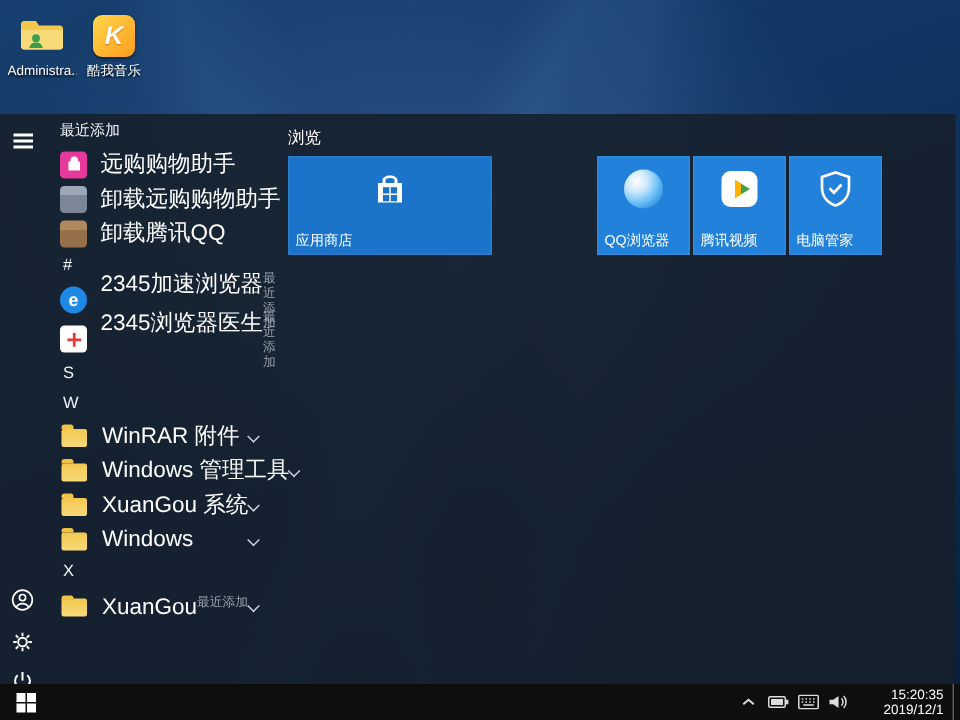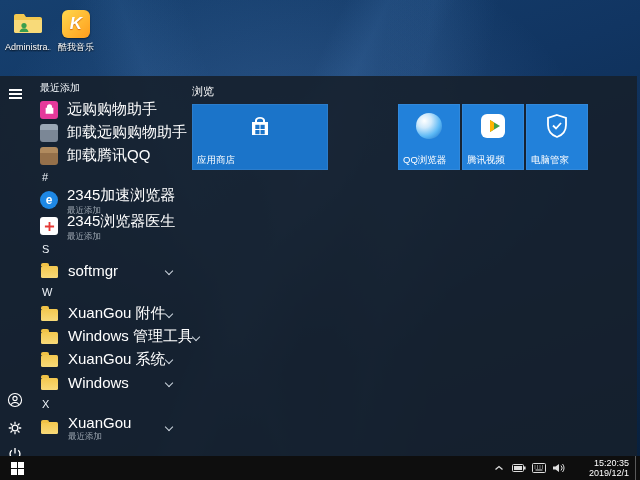--- a/index.html
+++ b/index.html
@@ -38,21 +38,21 @@
   .row.two{height:26px}
   .app-ic{width:18px;height:18px;flex:none;margin-right:9px;border-radius:3px;display:flex;align-items:center;justify-content:center}
   .ic-pink{background:#e5399b}
   .ic-box1{background:linear-gradient(#9aa7b5 0 35%,#7b8796 35%)}
   .ic-box2{background:linear-gradient(#b08a5e 0 35%,#95704a 35%)}
   .ic-e2345{background:#1e88e5;border-radius:50%}
   .ic-e2345::after{content:"e";color:#fff;font-size:12px;font-weight:bold;line-height:1}
   .ic-doc{background:#fff}
   .row-label{font-size:15px;white-space:nowrap}
   .row-sub{font-size:8.5px;color:#98a2ac;line-height:10px}
-  .two .col{display:flex;flex-direction:column;justify-content:center}
+  .two .col{display:flex;justify-content:center}
   .letter{height:20px;display:flex;align-items:center;font-size:11px;padding-left:4px;color:#eef3f8;cursor:pointer}
   .chev{width:6px;height:6px;border-right:1.5px solid #ccd5de;border-bottom:1.5px solid #ccd5de;transform:rotate(45deg);flex:none}
   .chev.right{margin-left:auto;margin-right:14px}
   .chev.inline{margin-left:8px;margin-top:-2px}
   .folder-ic{width:17px;height:12px;flex:none;margin:2px 10px 0 1px;position:relative;background:linear-gradient(#f3c84f,#f8da79);border-radius:1.5px}
   .folder-ic::before{content:"";position:absolute;top:-2.5px;left:0;width:8px;height:3px;background:#f0c246;border-radius:2px 2px 0 0}
 
   
   .tiles{position:relative;flex:1;color:#fff}
   .group-header{position:absolute;left:6px;top:8px;font-size:11px;cursor:pointer}
@@ -174,31 +174,26 @@
             </svg>
         </span>
         <div class="col">
           <span class="row-label">2345浏览器医生</span>
           <span class="row-sub">最近添加</span>
         </div>
       </div>
 
       <div class="letter">S</div>
 
-      <div class="row">
-        <span class="folder-ic"></span>
-        <span class="row-label">softmgr</span>
-        <span class="chev right"></span>
-      </div>
 
       <div class="letter">W</div>
 
       <div class="row">
         <span class="folder-ic"></span>
-        <span class="row-label">XuanGou 附件</span>
+        <span class="row-label">WinRAR 附件</span>
         <span class="chev right"></span>
       </div>
       <div class="row">
         <span class="folder-ic"></span>
         <span class="row-label">Windows 管理工具</span>
         <span class="chev right"></span>
       </div>
       <div class="row">
         <span class="folder-ic"></span>
         <span class="row-label">XuanGou 系统</span>

